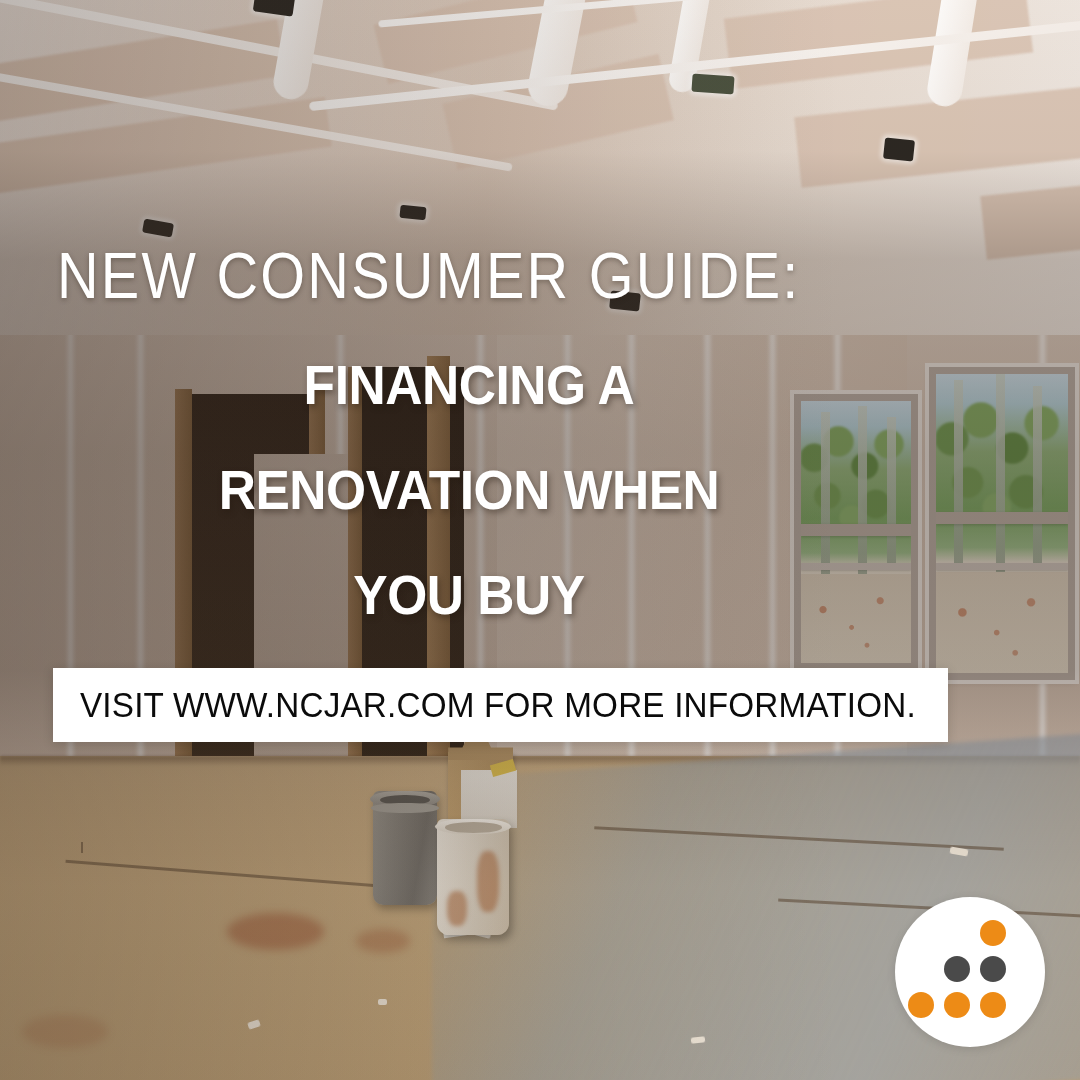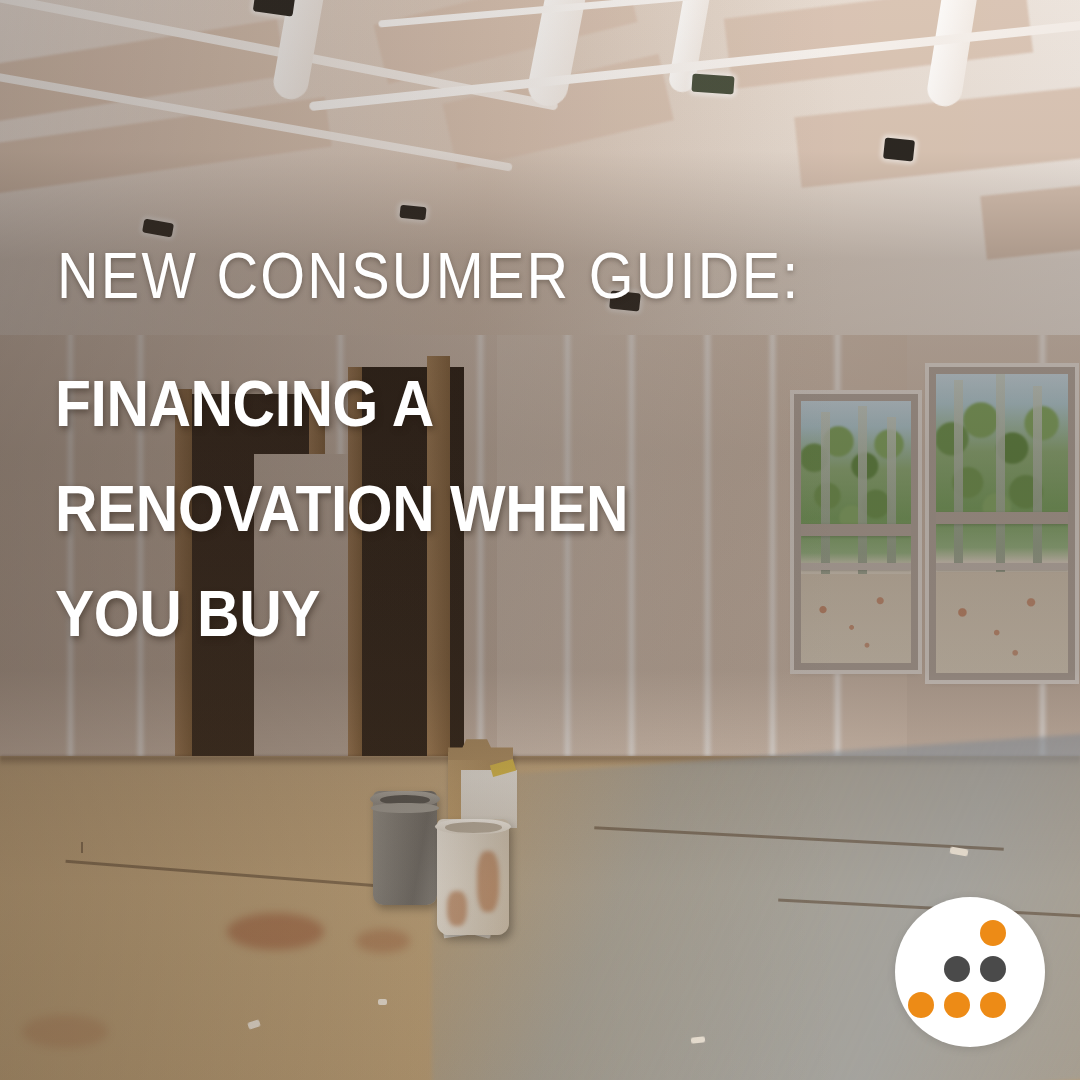--- a/index.html
+++ b/index.html
@@ -164,29 +164,30 @@
     font-family:"Liberation Sans",sans-serif;
     font-size:64px;line-height:1;
     font-weight:300;
     letter-spacing:2.5px;
     transform:scaleX(.90);transform-origin:left top;
     text-shadow:0 2px 6px rgba(40,28,20,.35);
     white-space:nowrap;
   }
 
   .headline{
-    position:absolute;left:55px;top:352px;
+    position:absolute;left:55px;top:332px;
     width:900px;
     color:#fff;
     font-family:"Liberation Sans",sans-serif;
     font-weight:bold;
-    font-size:64px;
+    font-size:56px;
     line-height:105px;
     letter-spacing:-0.5px;
     text-shadow:2px 3px 7px rgba(35,24,16,.45);
+    text-align:center;
   }
   .headline .hl-line{display:block;transform:scaleX(.92);transform-origin:left center;white-space:nowrap;}
 
   .banner{
     position:absolute;left:53px;top:668px;
     width:895px;height:74px;
     background:#ffffff;
     display:flex;align-items:center;
     box-shadow:0 2px 10px rgba(30,20,14,.18);
   }
@@ -340,20 +341,23 @@
   <div class="content">
 
     <div class="kicker">NEW CONSUMER GUIDE:</div>
 
     <div class="headline">
       <span class="hl-line">FINANCING A</span>
       <span class="hl-line">RENOVATION WHEN</span>
       <span class="hl-line">YOU BUY</span>
     </div>
 
+    <div class="banner">
+      <span class="banner-text">VISIT WWW.NCJAR.COM FOR MORE INFORMATION.</span>
+    </div>
 
     <div class="logo" id="logo">
         <span class="dot" style="left: 85px; top: 23px; background: rgb(237, 139, 22);"></span>
         <span class="dot" style="left: 49px; top: 59px; background: rgb(74, 74, 74);"></span>
         <span class="dot" style="left: 85px; top: 59px; background: rgb(74, 74, 74);"></span>
         <span class="dot" style="left: 13px; top: 95px; background: rgb(237, 139, 22);"></span>
         <span class="dot" style="left: 49px; top: 95px; background: rgb(237, 139, 22);"></span>
         <span class="dot" style="left: 85px; top: 95px; background: rgb(237, 139, 22);"></span>
       </div>
   </div>

